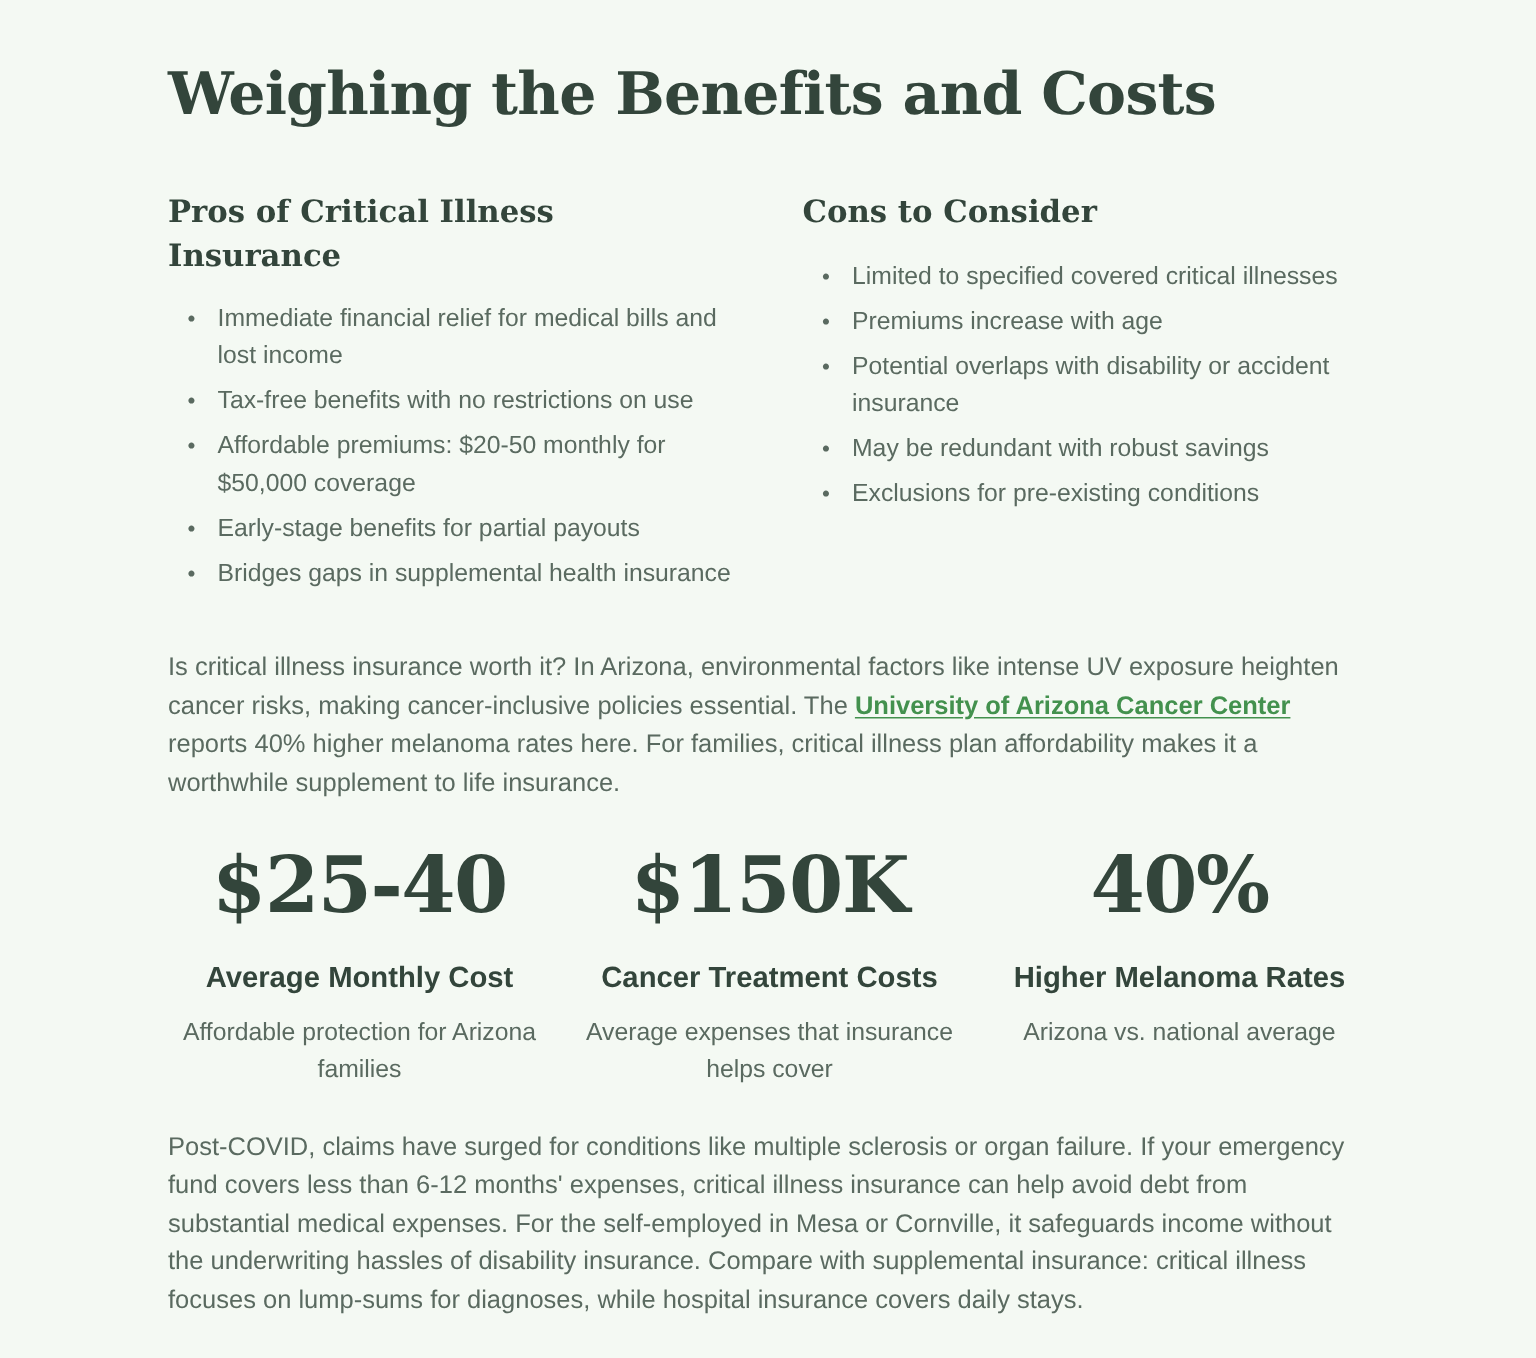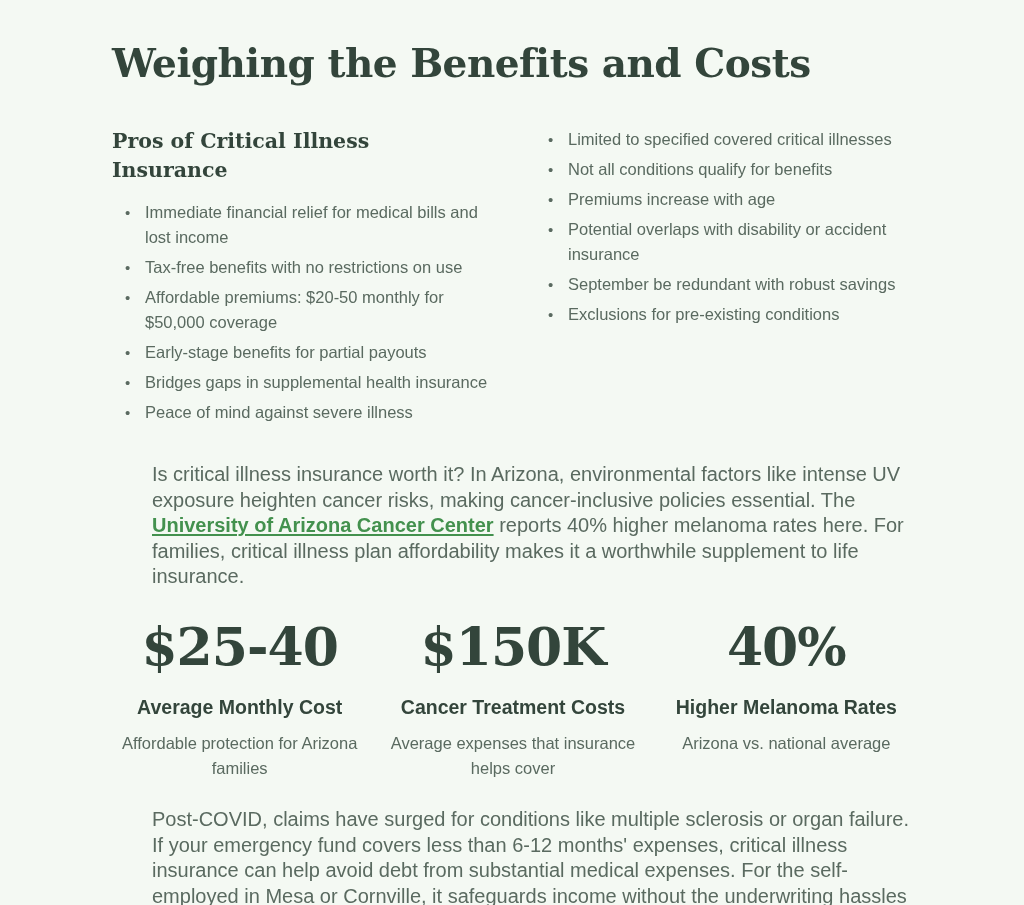--- a/index.html
+++ b/index.html
@@ -57,24 +57,23 @@
   }
   ul.bullet-list li::before {
     content: "•";
     position: absolute;
     left: 13px;
     top: 0;
     font-size: 15px;
     color: #5a6a60;
   }
   p.body-para {
-    font-size: 20px;
+    font-size: 17px;
     line-height: 25.5px;
     color: #5a6a60;
-    margin-left: 40px;
   }
   p.para-worth { margin-bottom: 30px; }
   p.para-post  { margin-bottom: 0; }
   a.inline-link {
     color: #43914e;
     font-weight: 700;
     text-decoration: underline;
     text-underline-offset: 2px;
     cursor: pointer;
   }
@@ -120,31 +119,30 @@
     <div class="columns">
 
       <div class="col">
         <h2 class="col-heading">Pros of Critical Illness Insurance</h2>
         <ul class="bullet-list">
           <li>Immediate financial relief for medical bills and lost income</li>
           <li>Tax-free benefits with no restrictions on use</li>
           <li>Affordable premiums: $20-50 monthly for $50,000 coverage</li>
           <li>Early-stage benefits for partial payouts</li>
           <li>Bridges gaps in supplemental health insurance</li>
-          <li>Peace of mind against severe illness</li>
         </ul>
       </div>
 
       <div class="col">
+        <h2 class="col-heading">Cons to Consider</h2>
         <ul class="bullet-list">
           <li>Limited to specified covered critical illnesses</li>
-          <li>Not all conditions qualify for benefits</li>
           <li>Premiums increase with age</li>
           <li>Potential overlaps with disability or accident insurance</li>
-          <li>September be redundant with robust savings</li>
+          <li>May be redundant with robust savings</li>
           <li>Exclusions for pre-existing conditions</li>
         </ul>
       </div>
 
     </div>
 
     <p class="body-para para-worth"><span>Is critical illness insurance worth it? In Arizona, environmental factors like intense UV exposure heighten cancer risks, making cancer-inclusive policies essential. The </span><a class="inline-link">University of Arizona Cancer Center</a><span> reports 40% higher melanoma rates here. For families, critical illness plan affordability makes it a worthwhile supplement to life insurance.</span></p>
 
     <div class="stats">
 

